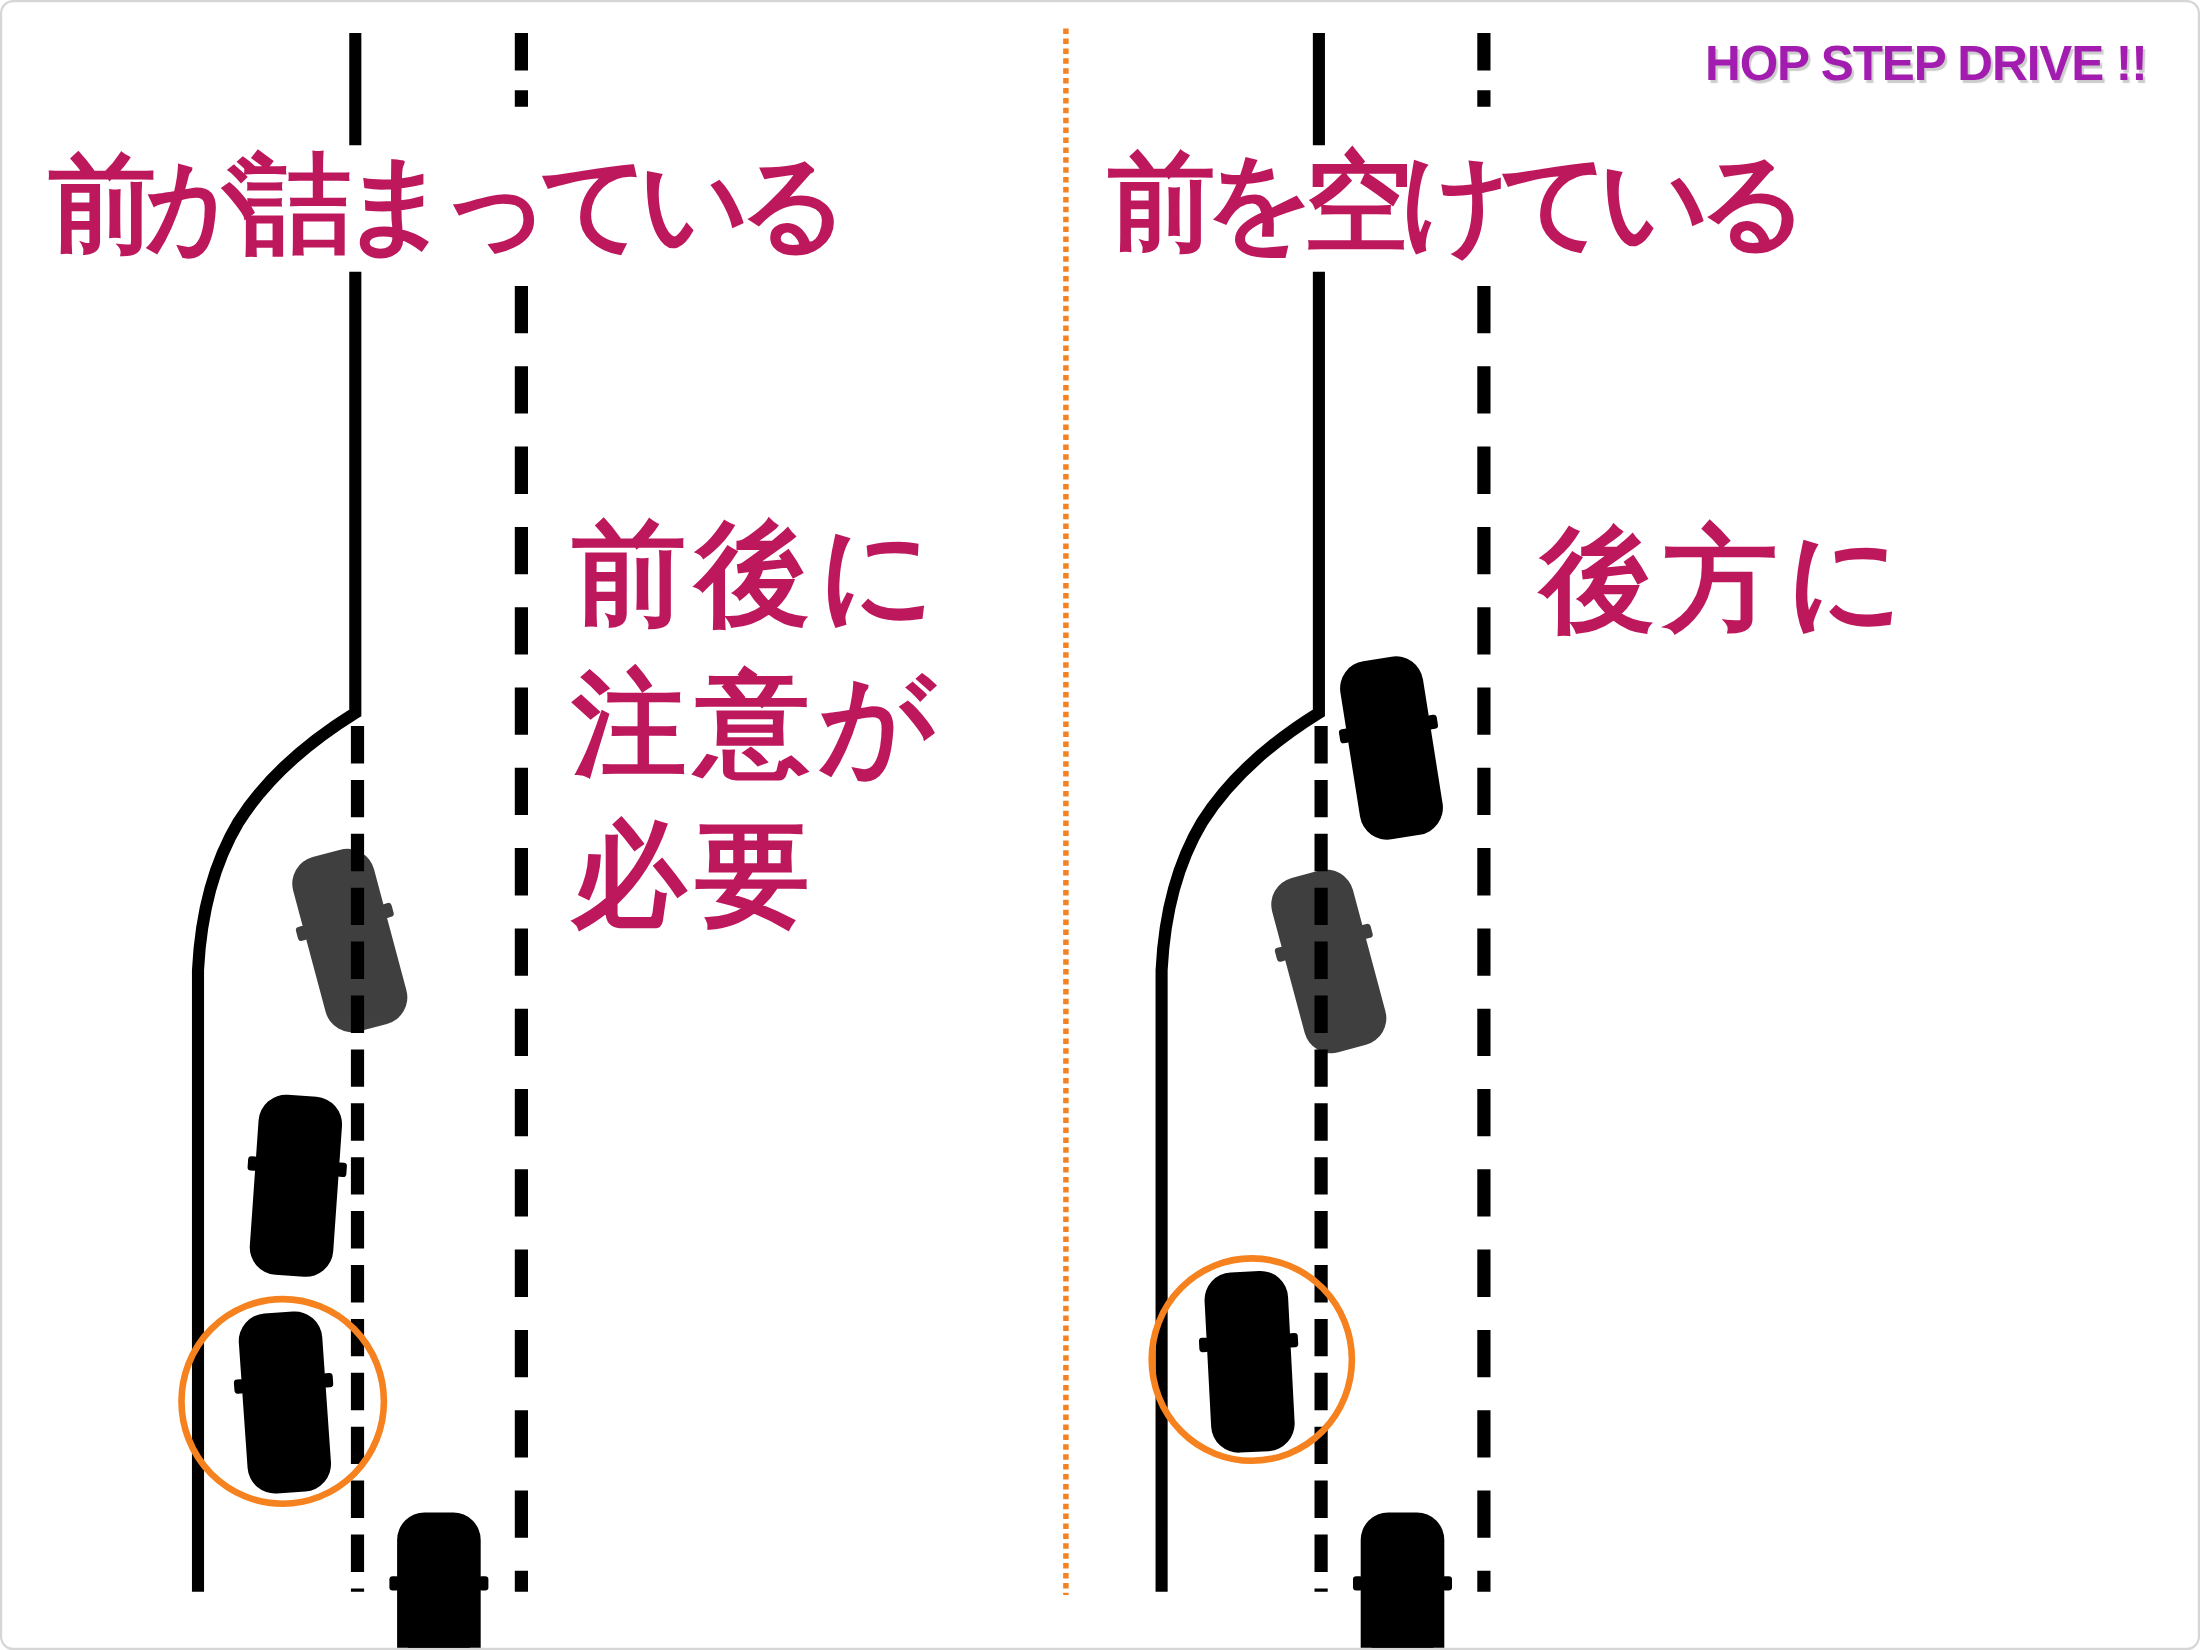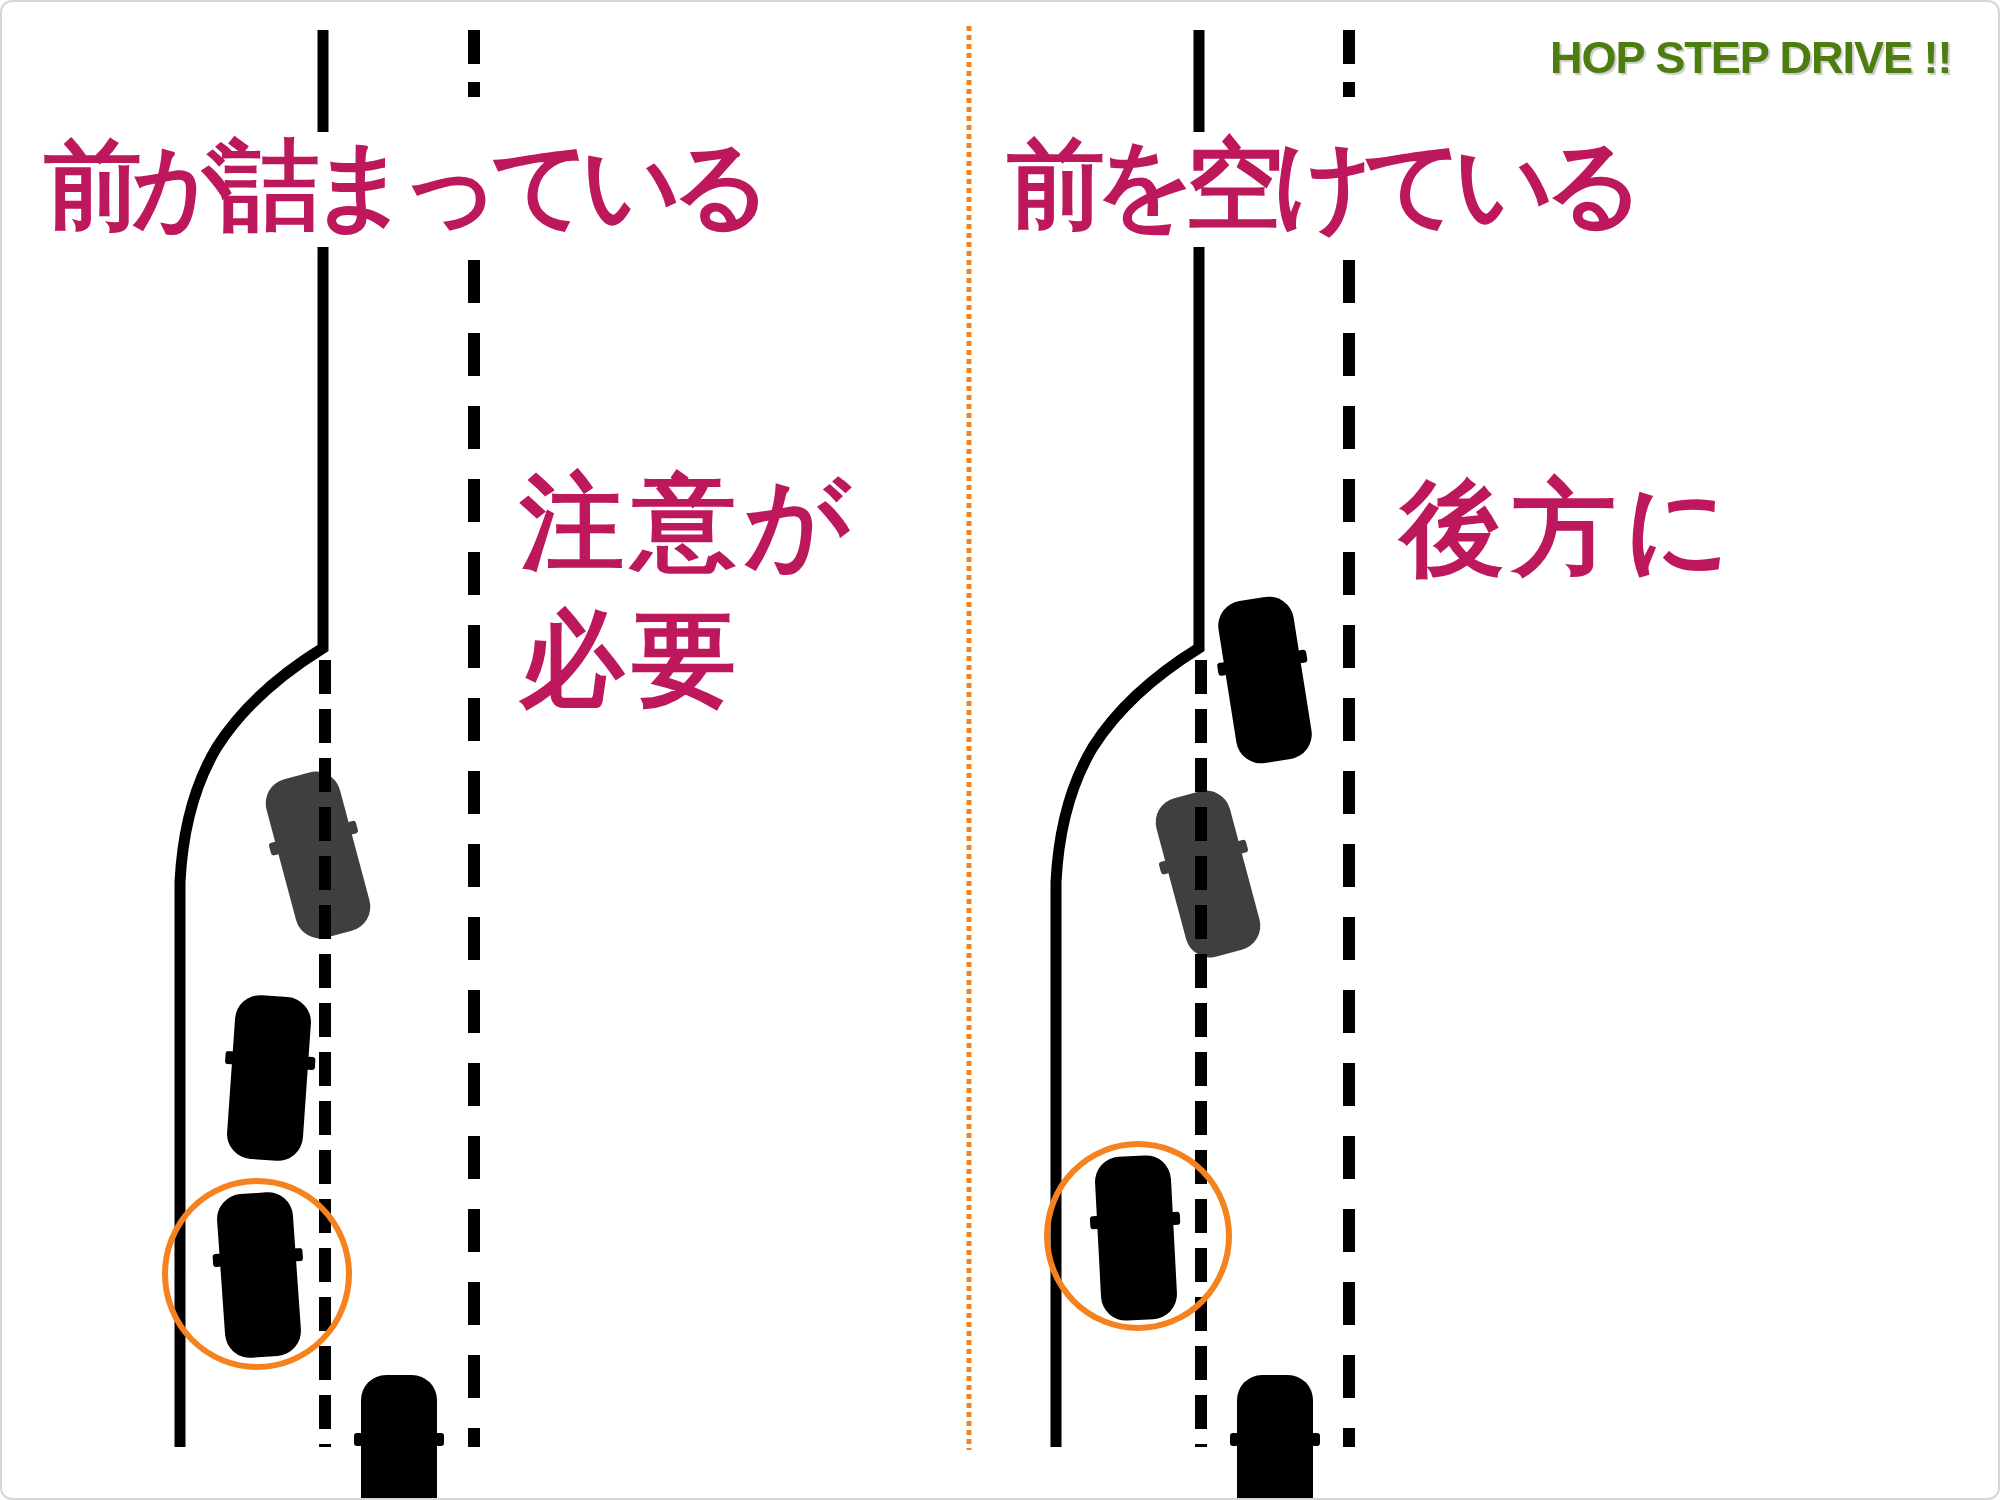--- a/index.html
+++ b/index.html
@@ -13,21 +13,21 @@
     overflow:hidden;
     font-family:"Liberation Sans","DejaVu Sans",sans-serif;
   }
   .road-svg{position:absolute;left:0;top:0;width:2000px;height:1500px;}
   .jp-text{position:absolute;color:#be185d;font-weight:700;white-space:nowrap;}
   .panel-title{font-size:98px;letter-spacing:-10px;line-height:1.0;}
   .note-block{font-size:104px;letter-spacing:8px;line-height:137px;}
   .logo{
     position:absolute;left:1548px;top:30px;
     font-size:45px;font-weight:700;letter-spacing:-1px;
-    color:#4d7c0f;white-space:nowrap;
+    color:#a21caf;white-space:nowrap;
     text-shadow:2px 2px 1px rgba(110,110,110,0.35);
   }
 </style>
 </head>
 <body>
 
 <div class="canvas">
 
   <svg class="road-svg" viewBox="0 0 2000 1500">
     <defs>
@@ -88,20 +88,21 @@
     <g class="car-red" transform="translate(1273 1455)">
         <use href="#car-shape"></use>
       </g>
   </svg>
 
   <div class="jp-text panel-title" style="left:42px;top:134px;">前が詰まっている</div>
 
   <div class="jp-text panel-title" style="left:1005px;top:134px;font-family:Liberation Serif, serif;">前を空けている</div>
 
   <div class="jp-text note-block" style="left:518px;top:452px;">
+    <div>前後に</div>
     <div>注意が</div>
     <div>必要</div>
   </div>
 
   <div class="jp-text note-block" style="left:1398px;top:458px;text-align:center;">
     <div>後方に</div>
   </div>
 
   <div class="logo">HOP STEP DRIVE !!</div>
 

